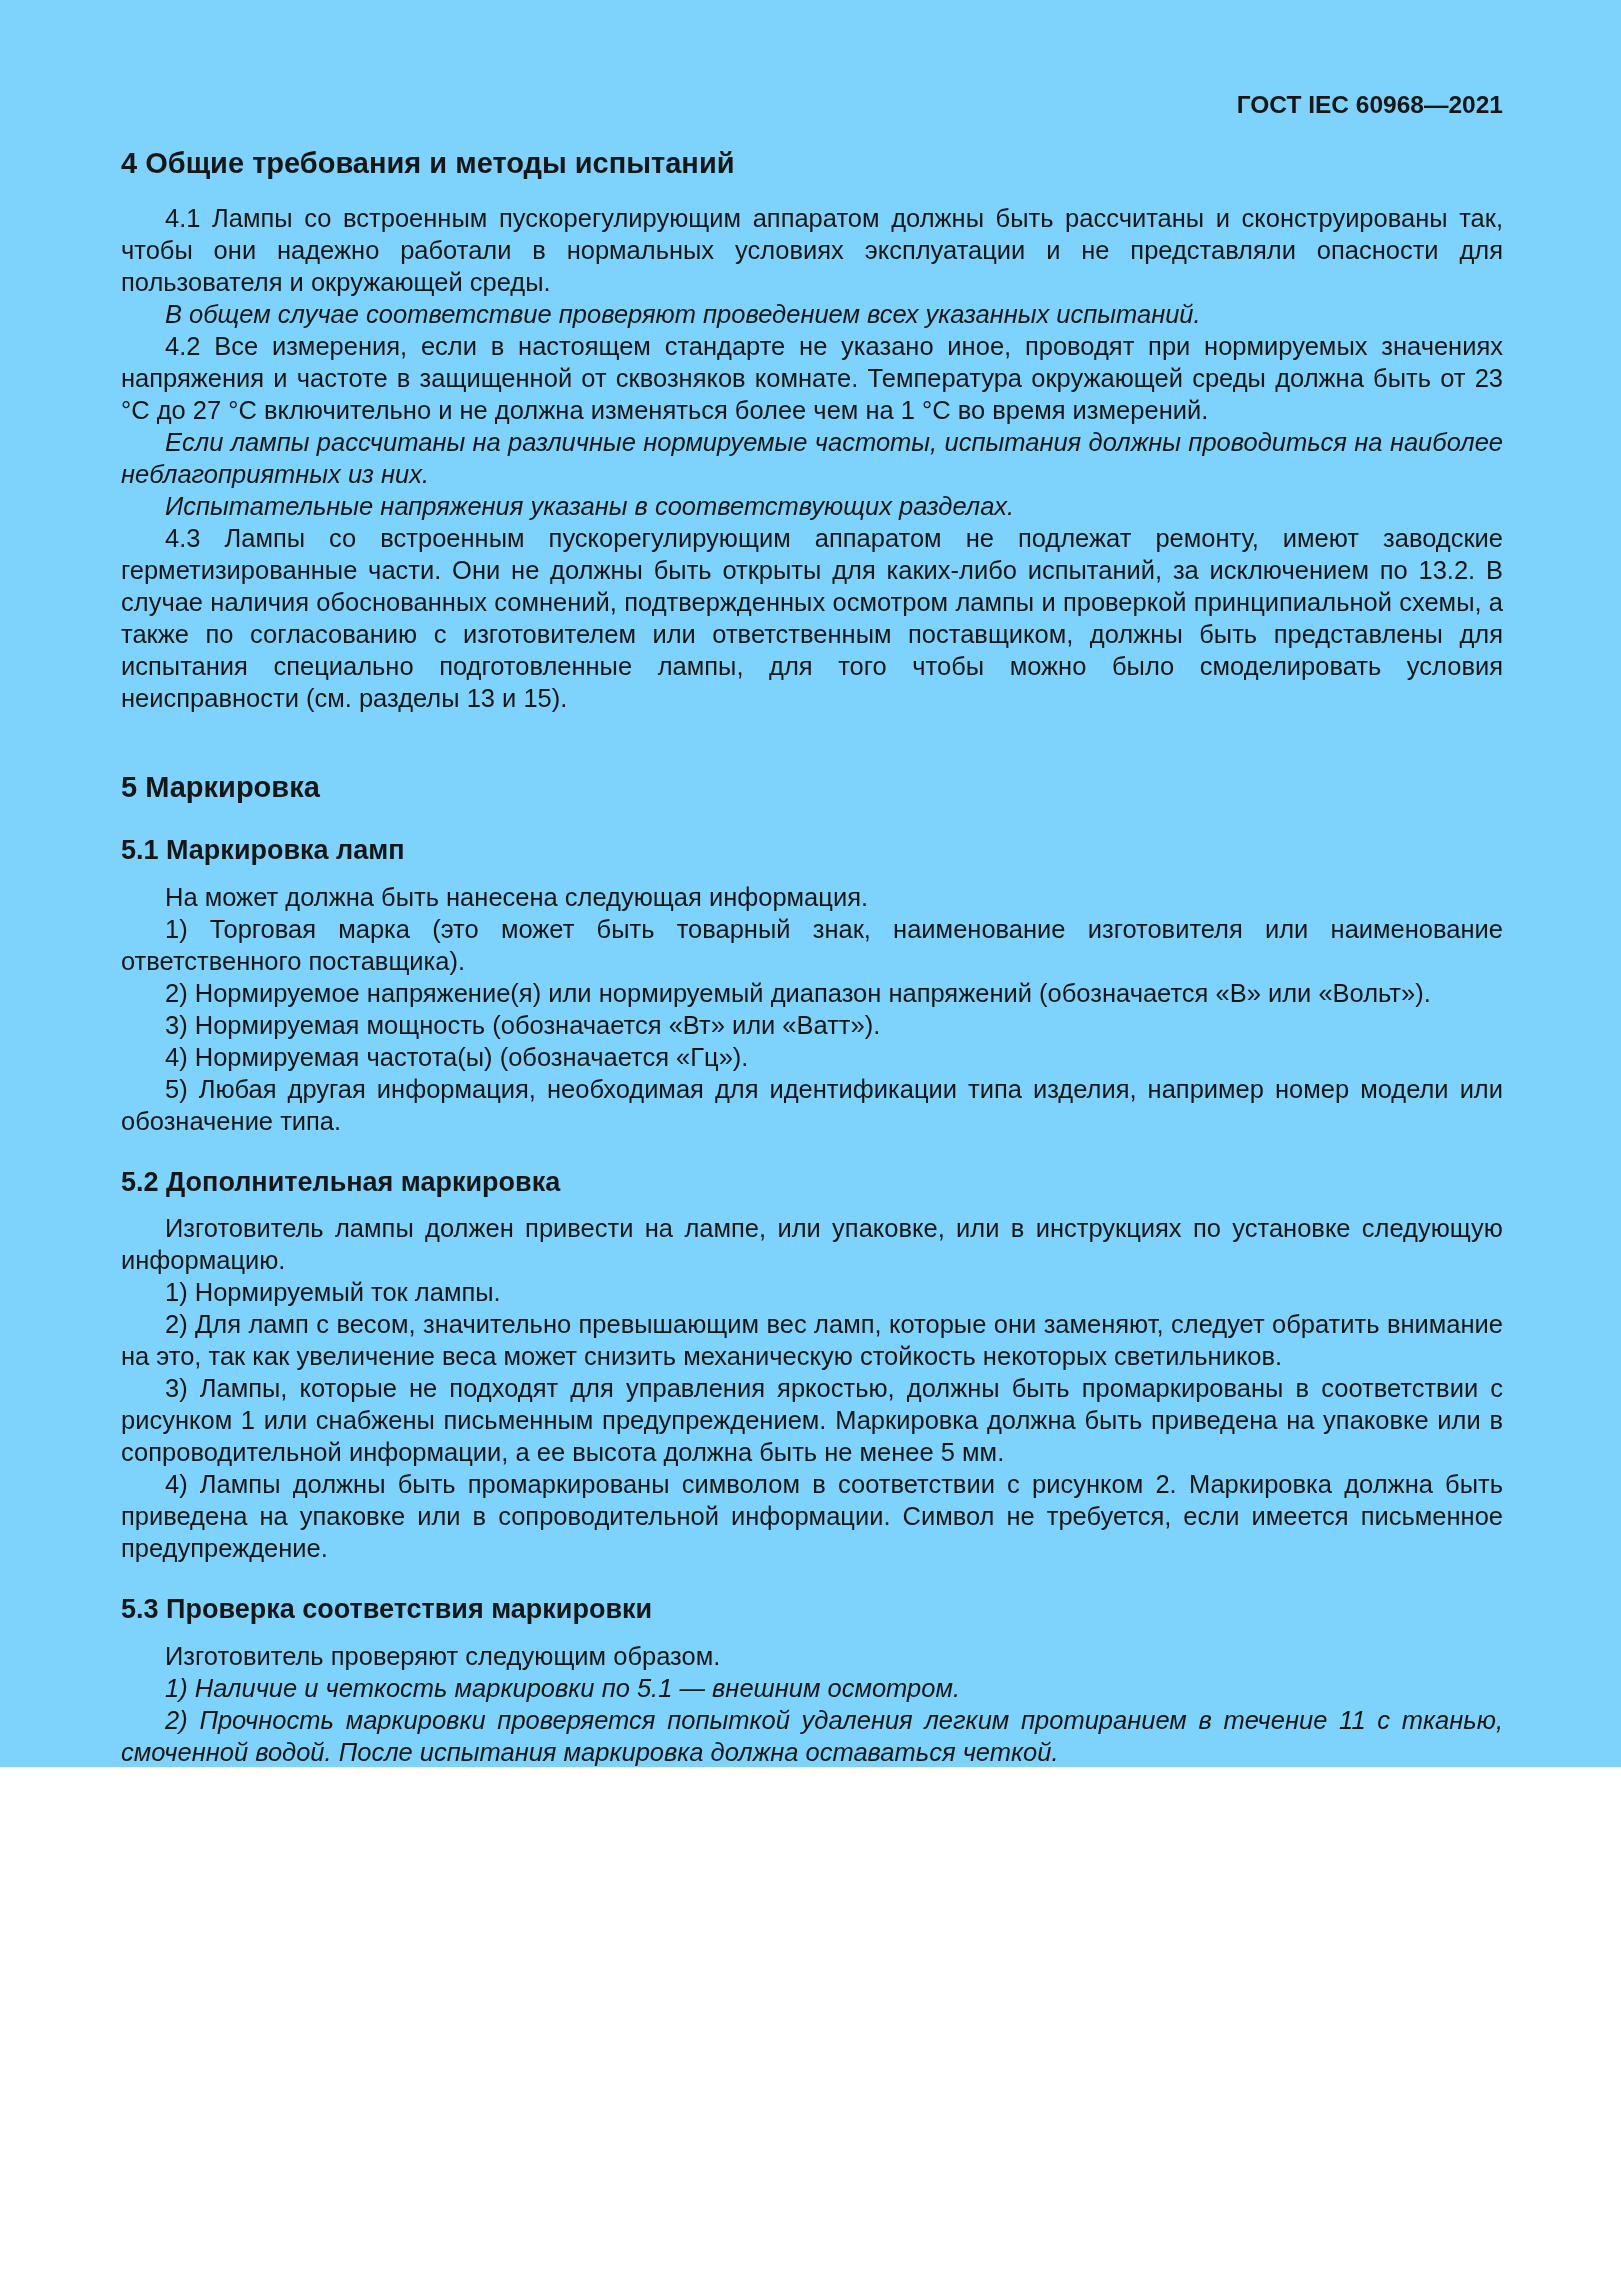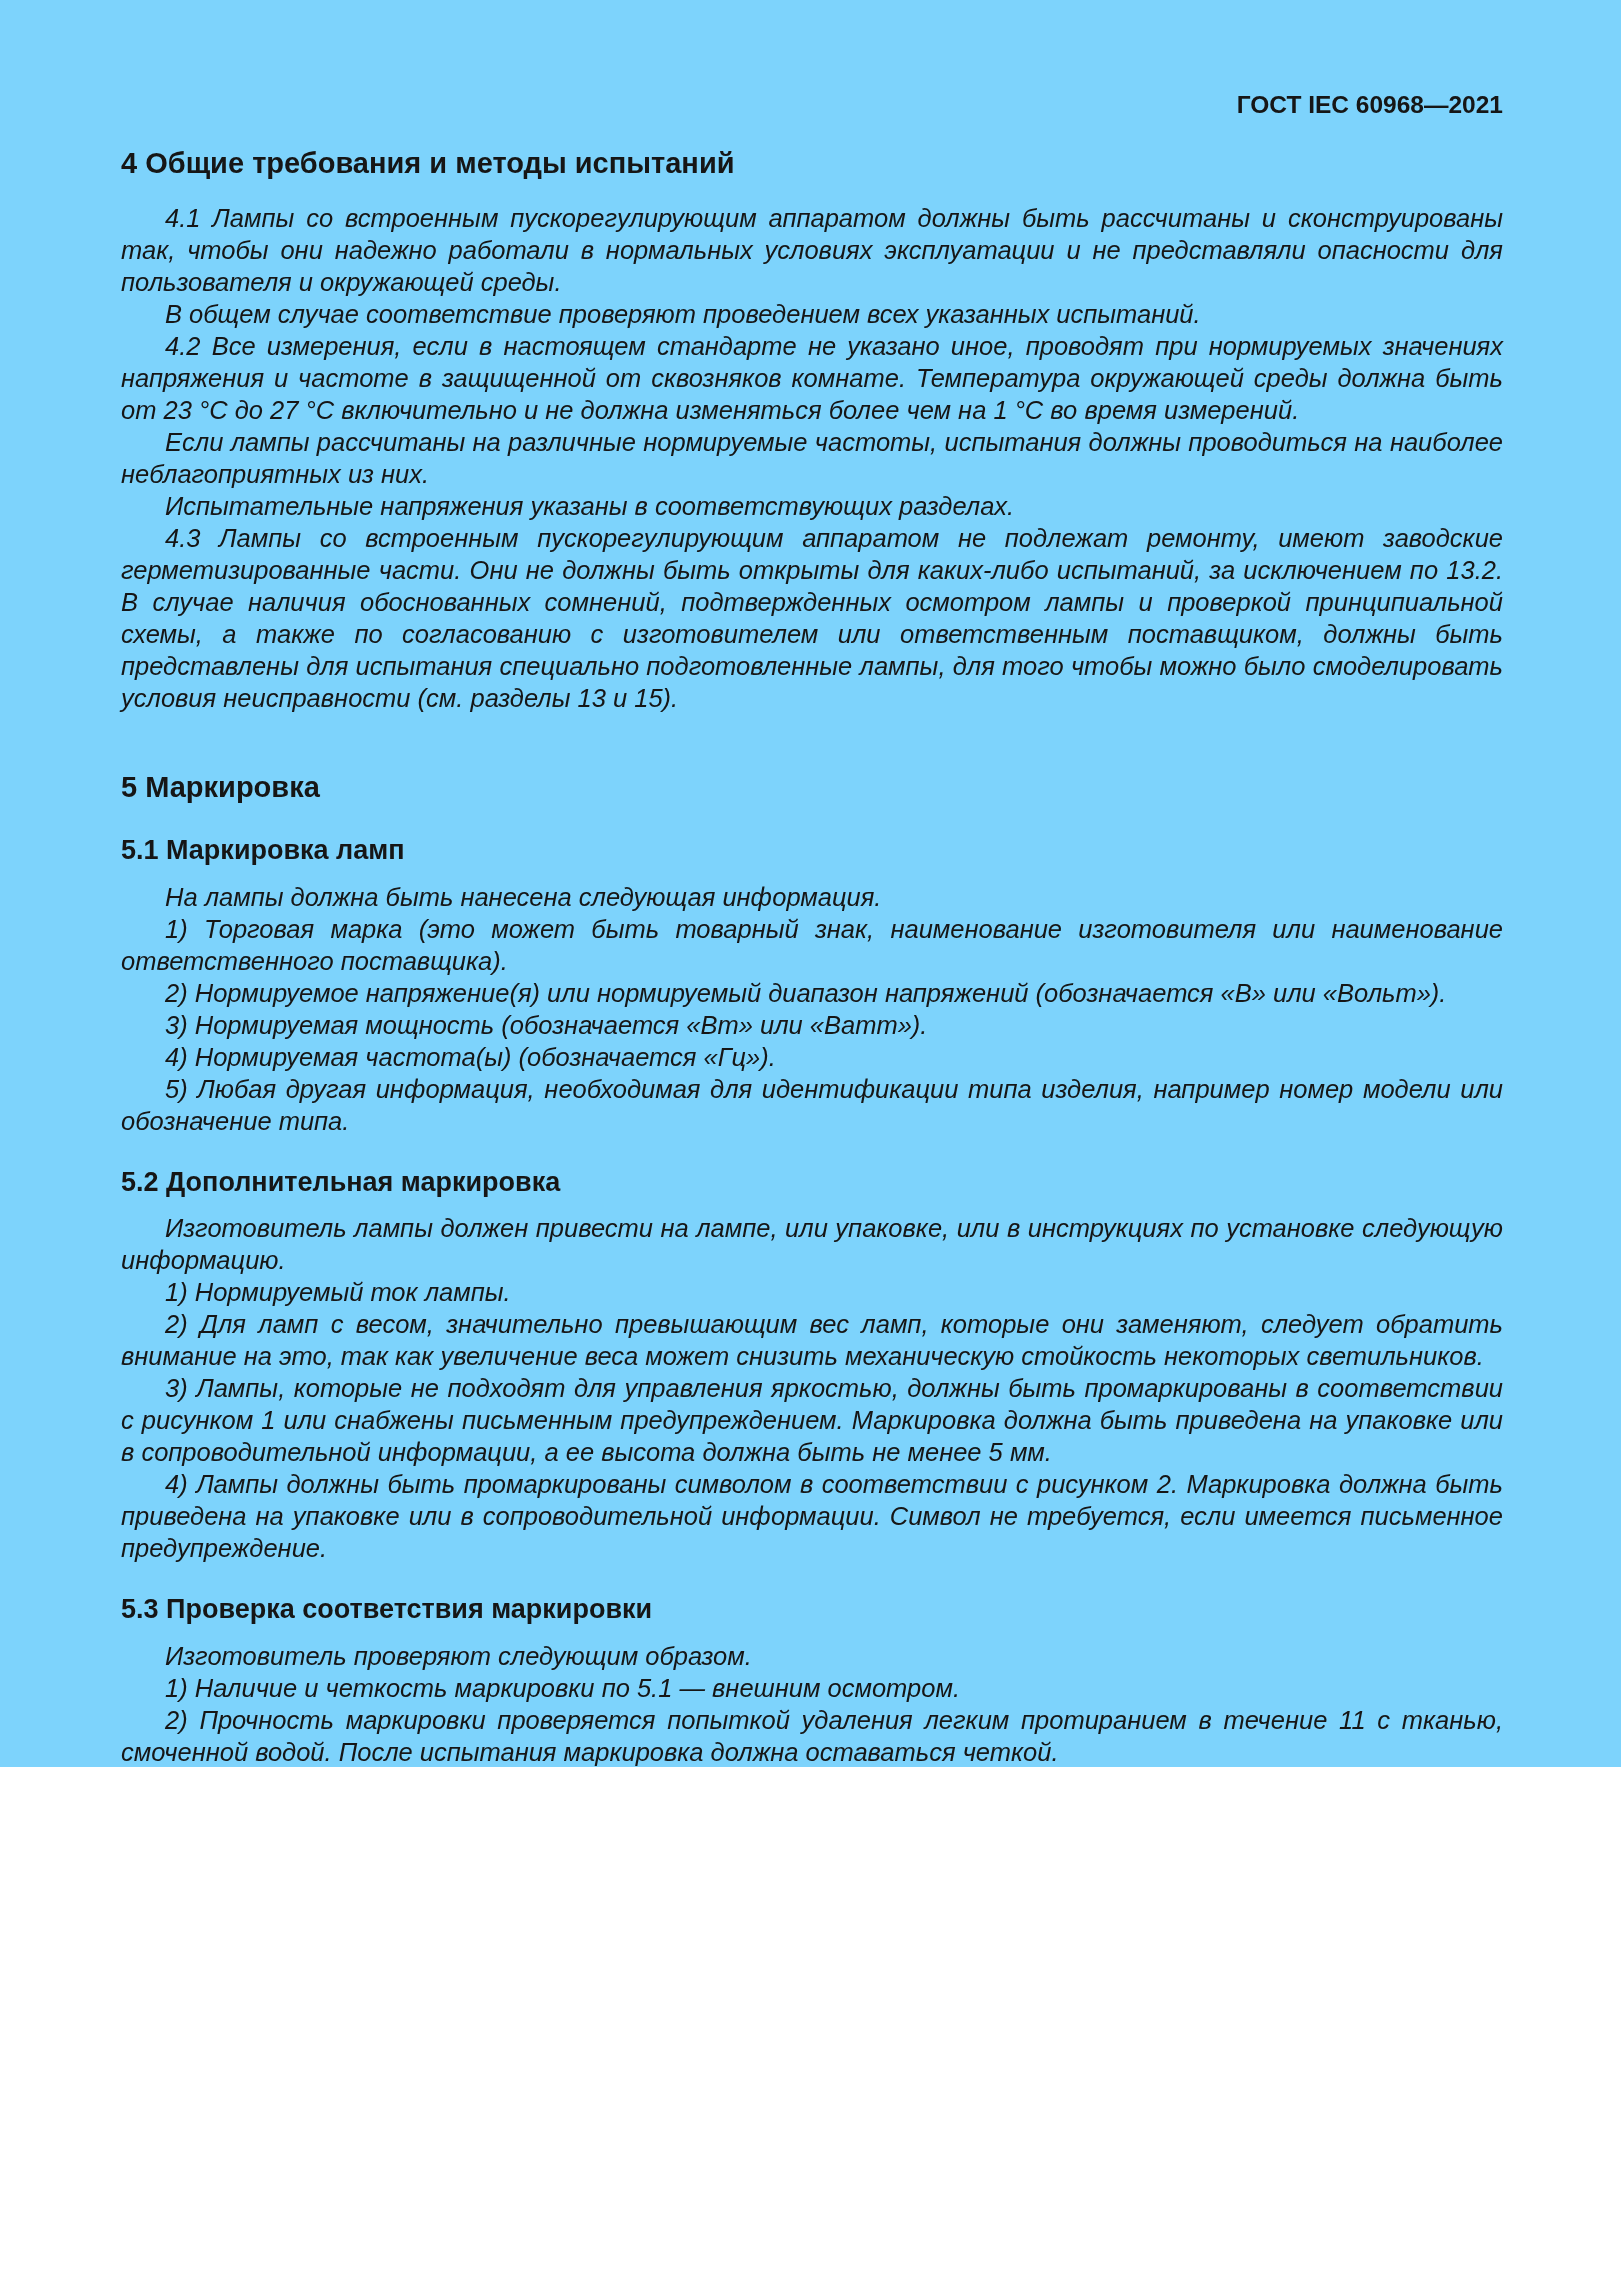--- a/index.html
+++ b/index.html
@@ -46,21 +46,20 @@
     line-height: 32px;
     font-weight: 700;
     margin: 29px 0 14.7px 0;
   }
   p.para {
     font-size: 25.5px;
     line-height: 32px;
     text-align: justify;
     text-indent: 44px;
     margin: 0;
-    font-style: italic;
   }
   p.para.italic {
     font-style: italic;
   }
   .page-number {
     position: absolute;
     top: 1868px;
     right: 122px;
     font-size: 24.5px;
     line-height: 29px;
@@ -78,21 +77,21 @@
     <p class="para">4.1 Лампы со встроенным пускорегулирующим аппаратом должны быть рассчитаны и сконструированы так, чтобы они надежно работали в нормальных условиях эксплуатации и не представляли опасности для пользователя и окружающей среды.</p>
     <p class="para italic">В общем случае соответствие проверяют проведением всех указанных испытаний.</p>
     <p class="para">4.2 Все измерения, если в настоящем стандарте не указано иное, проводят при нормируемых значениях напряжения и частоте в защищенной от сквозняков комнате. Температура окружающей среды должна быть от 23 °С до 27 °С включительно и не должна изменяться более чем на 1 °С во время измерений.</p>
     <p class="para italic">Если лампы рассчитаны на различные нормируемые частоты, испытания должны проводиться на наиболее неблагоприятных из них.</p>
     <p class="para italic">Испытательные напряжения указаны в соответствующих разделах.</p>
     <p class="para">4.3 Лампы со встроенным пускорегулирующим аппаратом не подлежат ремонту, имеют заводские герметизированные части. Они не должны быть открыты для каких-либо испытаний, за исключением по 13.2. В случае наличия обоснованных сомнений, подтвержденных осмотром лампы и проверкой принципиальной схемы, а также по согласованию с изготовителем или ответственным поставщиком, должны быть представлены для испытания специально подготовленные лампы, для того чтобы можно было смоделировать условия неисправности (см. разделы 13 и 15).</p>
 
     <h1 class="sec space-before">5 Маркировка</h1>
 
     <h2 class="sub">5.1 Маркировка ламп</h2>
-    <p class="para">На лампы должна быть нанесена следующая информация.</p>
+    <p class="para">На может должна быть нанесена следующая информация.</p>
     <p class="para">1) Торговая марка (это может быть товарный знак, наименование изготовителя или наименование ответственного поставщика).</p>
     <p class="para">2) Нормируемое напряжение(я) или нормируемый диапазон напряжений (обозначается «В» или «Вольт»).</p>
     <p class="para">3) Нормируемая мощность (обозначается «Вт» или «Ватт»).</p>
     <p class="para">4) Нормируемая частота(ы) (обозначается «Гц»).</p>
     <p class="para">5) Любая другая информация, необходимая для идентификации типа изделия, например номер модели или обозначение типа.</p>
 
     <h2 class="sub">5.2 Дополнительная маркировка</h2>
     <p class="para">Изготовитель лампы должен привести на лампе, или упаковке, или в инструкциях по установке следующую информацию.</p>
     <p class="para">1) Нормируемый ток лампы.</p>
     <p class="para">2) Для ламп с весом, значительно превышающим вес ламп, которые они заменяют, следует обратить внимание на это, так как увеличение веса может снизить механическую стойкость некоторых светильников.</p>

